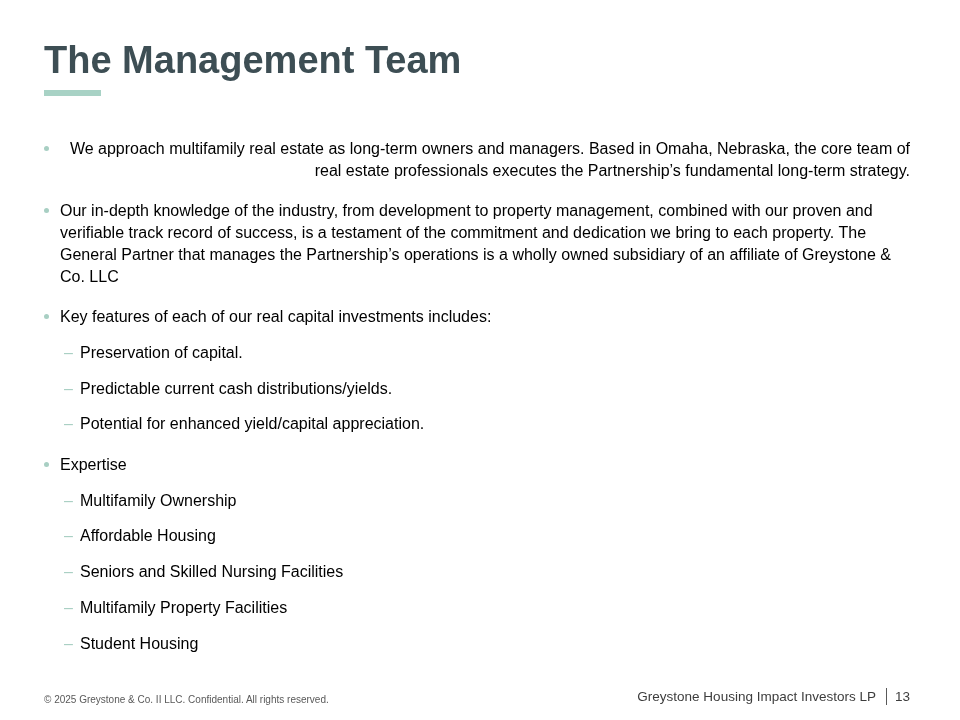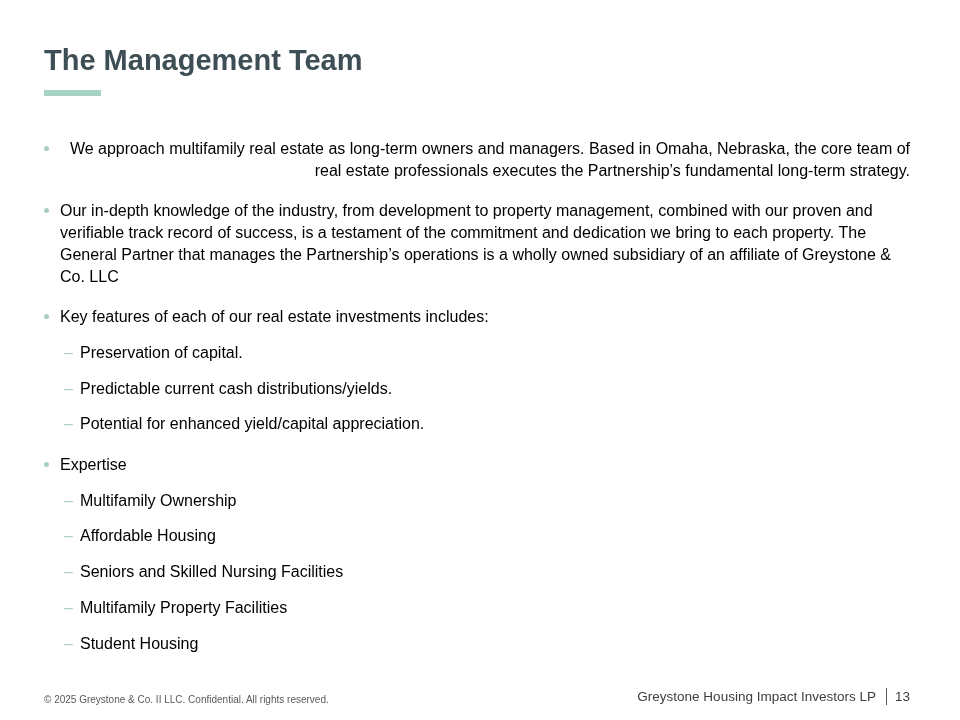--- a/index.html
+++ b/index.html
@@ -10,21 +10,21 @@
   }
   .slide {
     position: relative;
     width: 960px;
     height: 720px;
     background: #ffffff;
     overflow: hidden;
   }
   .slide-header { padding: 42px 50px 0 44px; }
   .slide-title {
-    font-size: 29px;
+    font-size: 38px;
     line-height: 36px;
     font-weight: bold;
     color: #3d4e54;
   }
   .accent-bar {
     width: 57px;
     height: 6px;
     background: #a8d2c5;
     margin-top: 12px;
   }
@@ -97,21 +97,21 @@
       <div class="bullet">
         <span class="marker-cell">
           <span class="dot-shape"></span>
         </span>
         <span class="bullet-text">Our in-depth knowledge of the industry, from development to property management, combined with our proven and verifiable track record of success, is a testament of the commitment and dedication we bring to each property. The General Partner that manages the Partnership’s operations is a wholly owned subsidiary of an affiliate of Greystone &amp; Co. LLC</span>
       </div>
       <div class="bullet">
         <span class="marker-cell">
           <span class="dot-shape"></span>
         </span>
-        <span class="bullet-text">Key features of each of our real estate investments includes:</span>
+        <span class="bullet-text">Key features of each of our real capital investments includes:</span>
       </div>
       <div class="sub-bullet">
         <span class="dash-cell">–</span>
         <span class="sub-text">Preservation of capital.</span>
       </div>
       <div class="sub-bullet">
         <span class="dash-cell">–</span>
         <span class="sub-text">Predictable current cash distributions/yields.</span>
       </div>
       <div class="sub-bullet">

